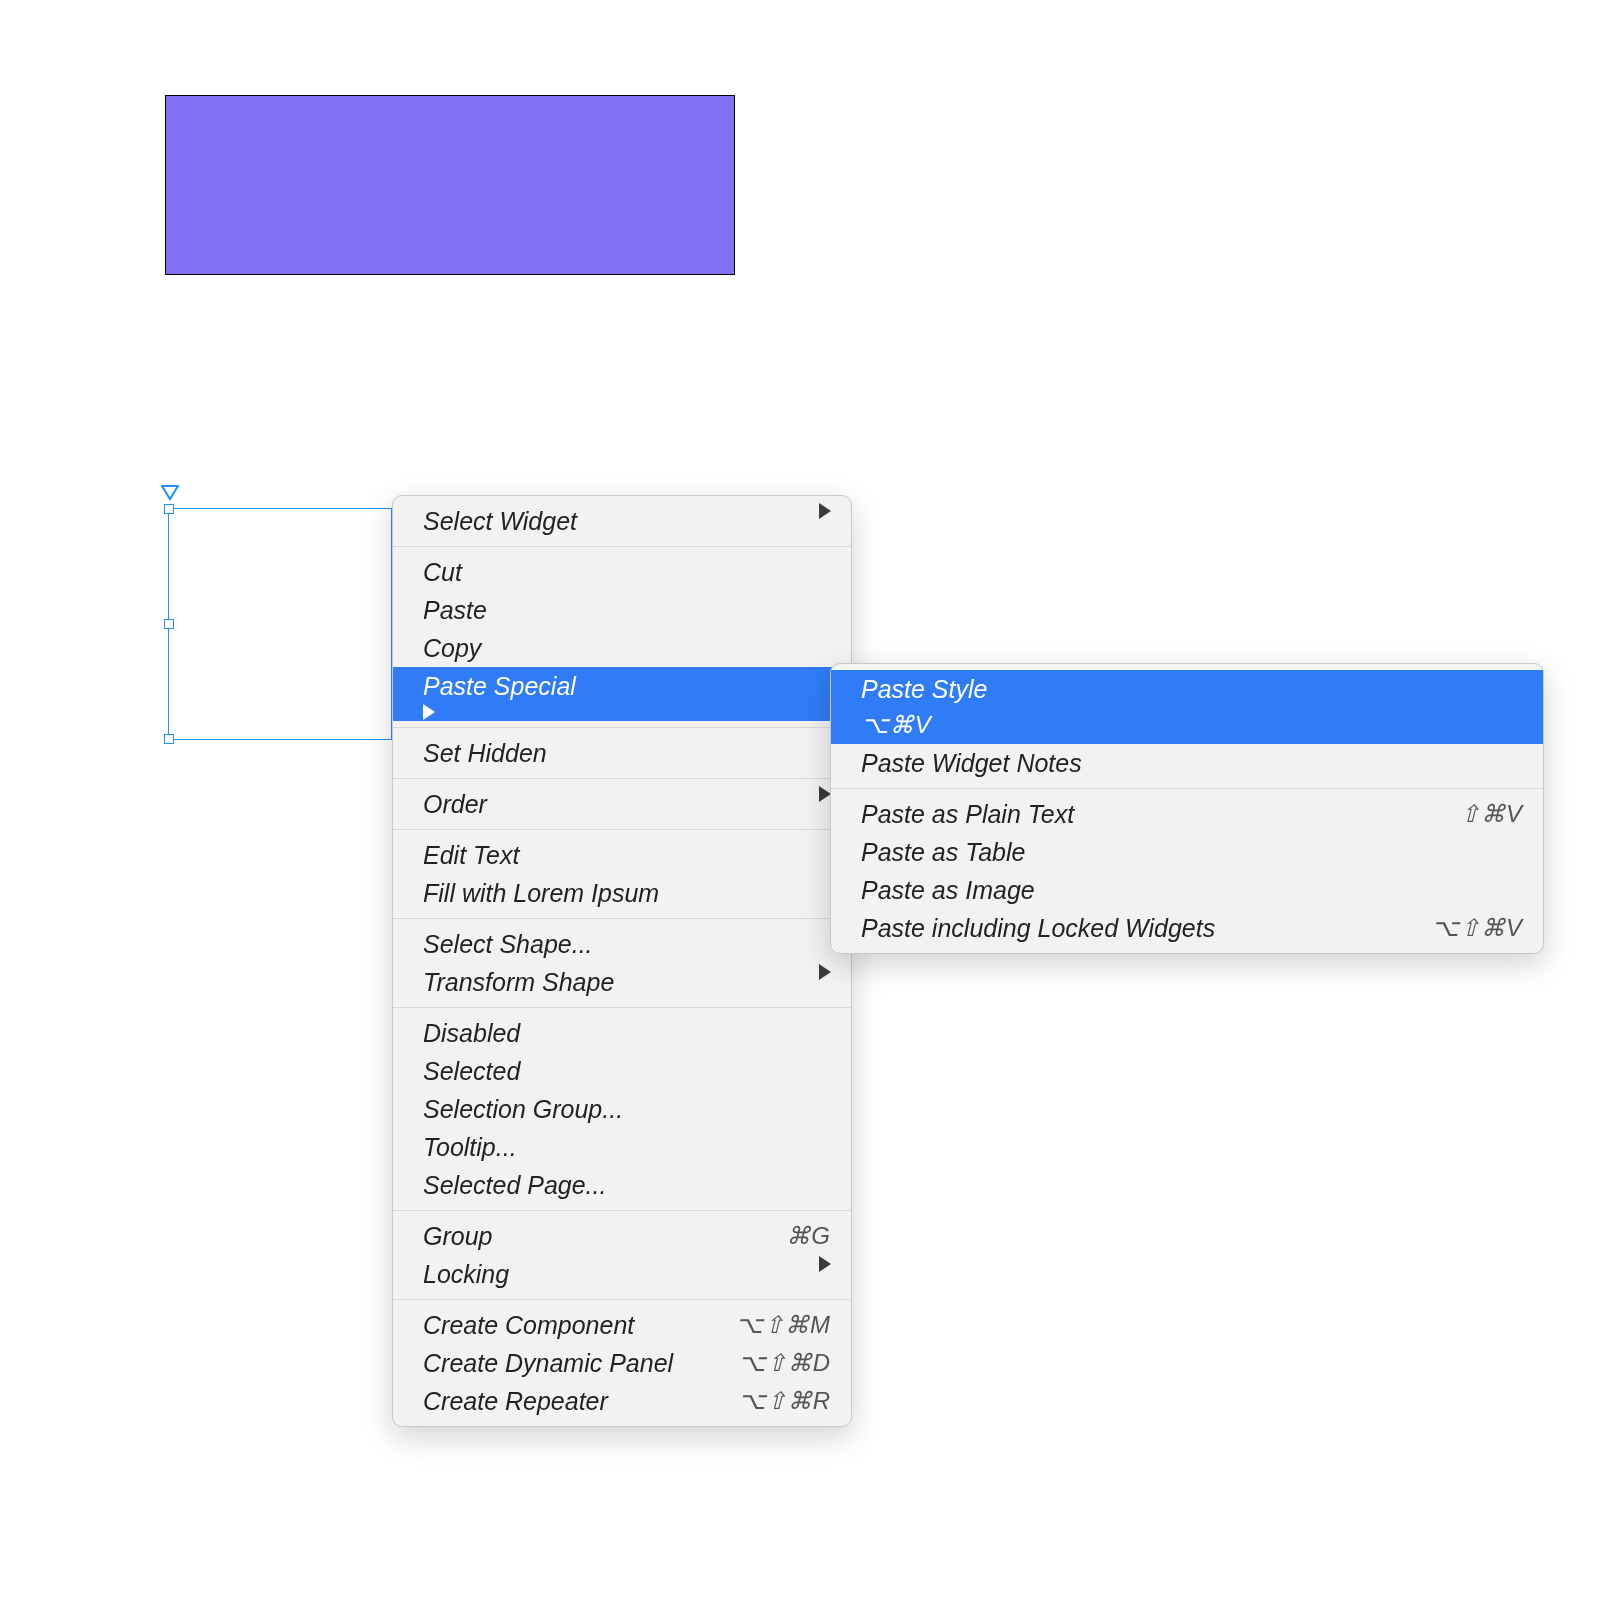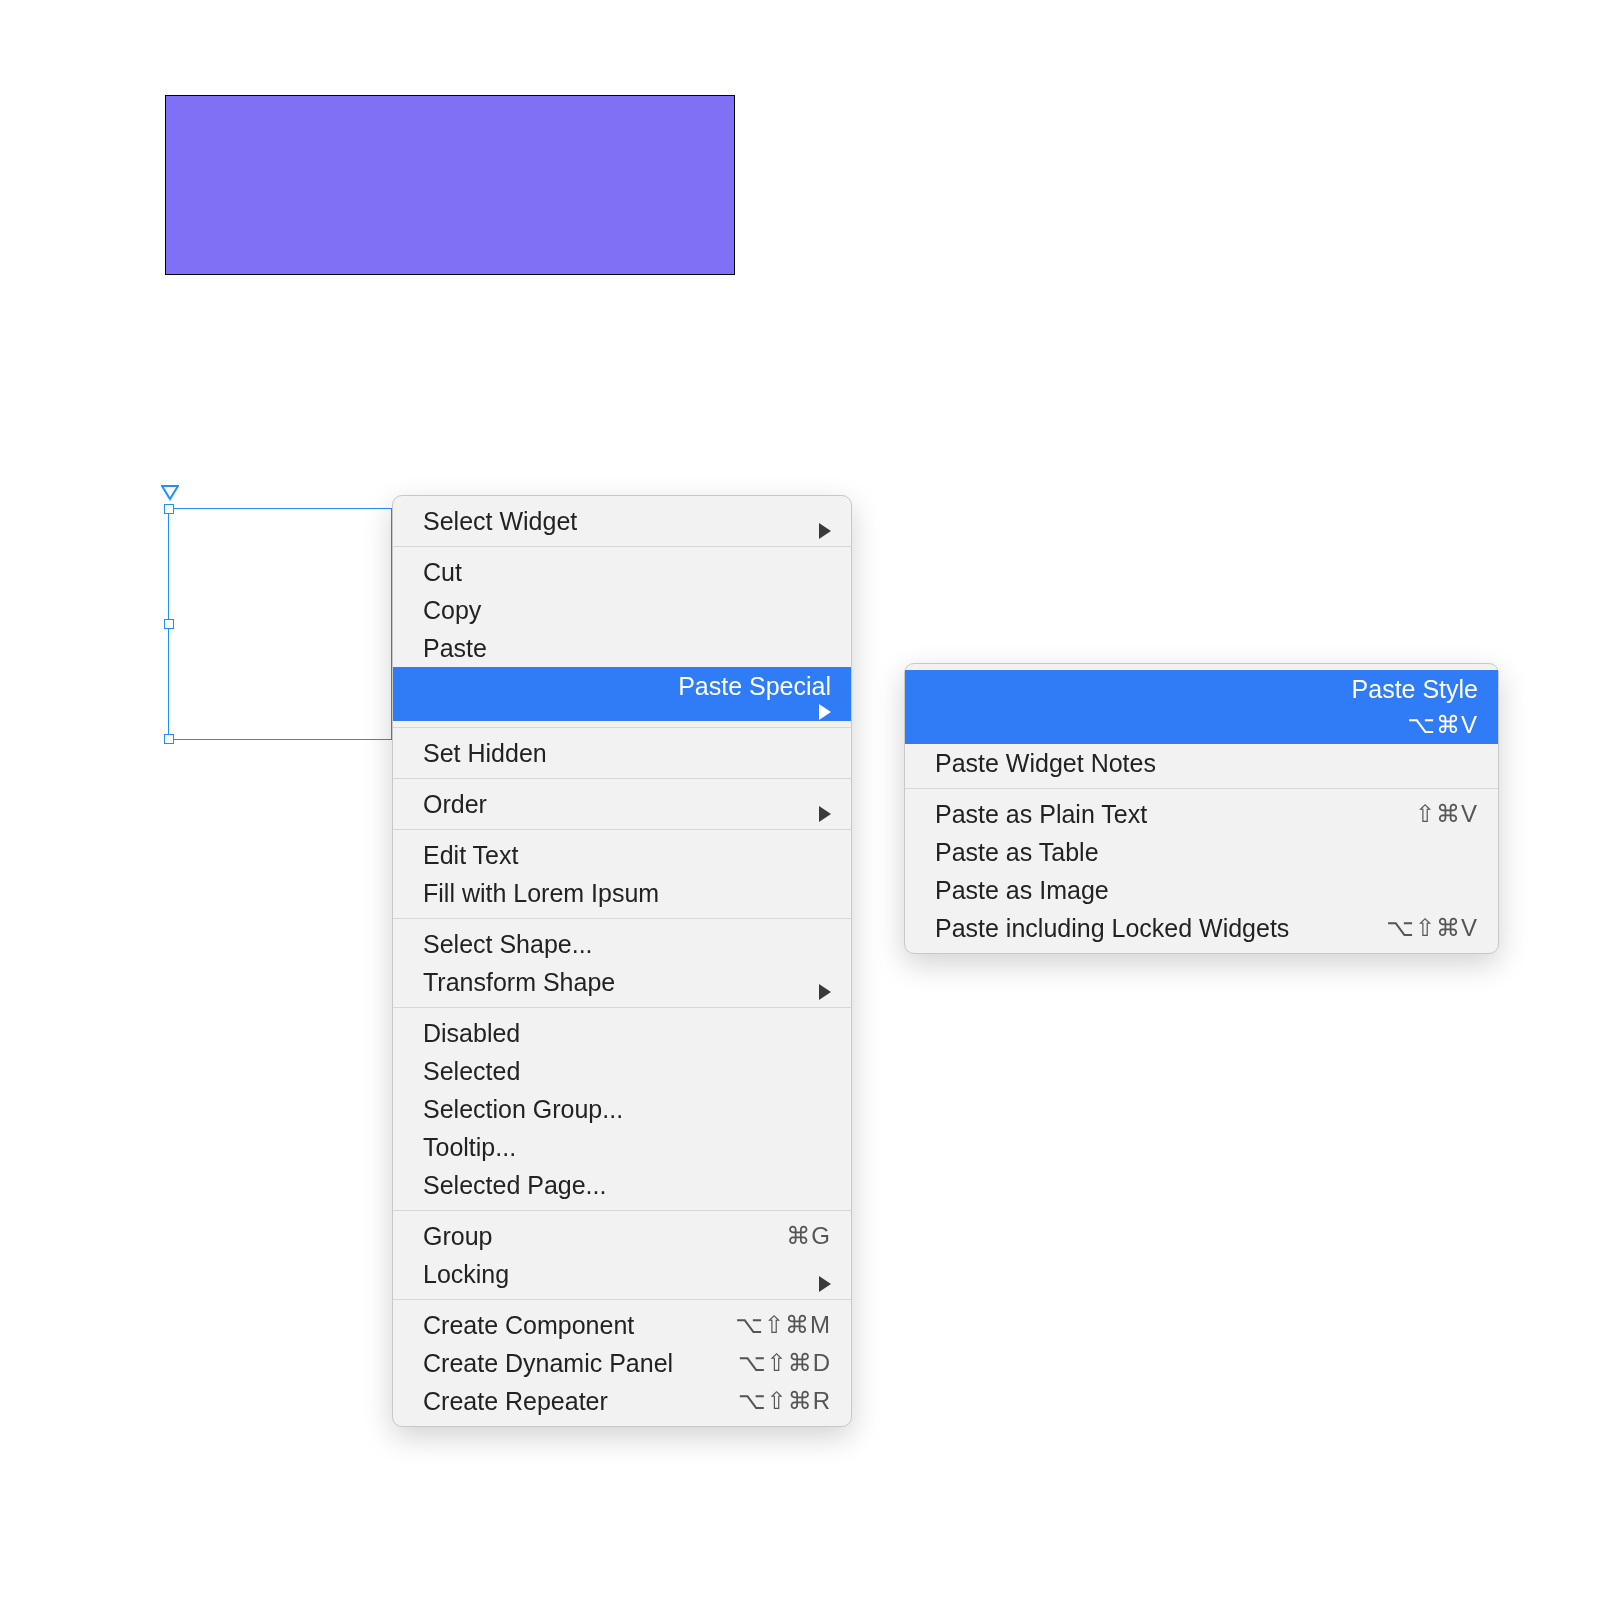--- a/index.html
+++ b/index.html
@@ -56,31 +56,32 @@
       padding: 6px 0;
       font-size: 25px;
       color: #222;
     }
     .menu.main {
       left: 392px;
       top: 495px;
       width: 460px;
     }
     .menu.sub {
-      left: 904px;
+      left: 830px;
       top: 663px;
-      width: 595px;
+      width: 714px;
     }
     .menu-item {
       display: flex;
-      align-items: flex-end;
+      align-items: flex-start;
       justify-content: space-between;
       padding: 1px 20px 1px 30px;
       line-height: 36px;
       white-space: nowrap;
+      font-style: italic;
     }
     .menu-item.highlight {
       background: #2f7cf6;
       color: #fff;
       flex-direction: column;
     }
     .menu-sep {
       height: 1px;
       background: #d7d7d7;
       margin: 6px 0;
@@ -122,25 +123,25 @@
           </svg>
         </span>
       </span>
     </div>
     <div class="menu-sep"></div>
     <div class="menu-item">
       <span>Cut</span>
       <span class="item-right"></span>
     </div>
     <div class="menu-item">
+      <span>Paste</span>
+      <span class="item-right"></span>
+    </div>
+    <div class="menu-item">
       <span>Copy</span>
-      <span class="item-right"></span>
-    </div>
-    <div class="menu-item">
-      <span>Paste</span>
       <span class="item-right"></span>
     </div>
     <div class="menu-item highlight">
       <span>Paste Special</span>
       <span class="item-right">
         <span class="chevron">
           <svg width="12" height="16" viewBox="0 0 12 16">
             <polygon points="0,0 12,8 0,16" fill="#fff"></polygon>
           </svg>
         </span>

